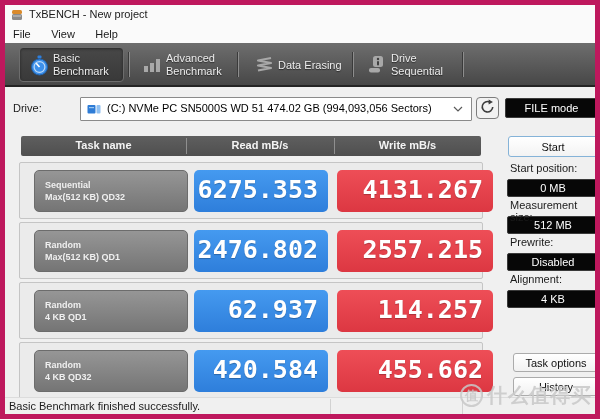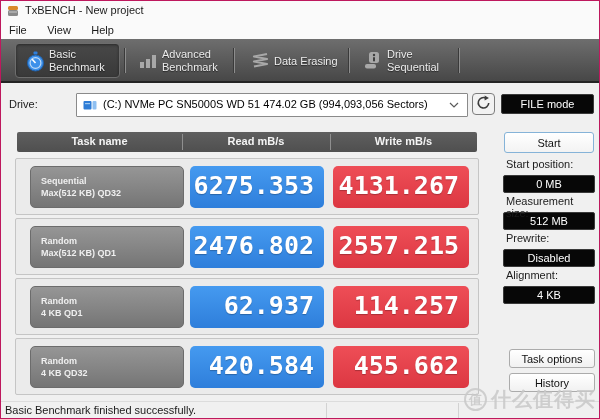--- a/index.html
+++ b/index.html
@@ -1,19 +1,19 @@
 <!DOCTYPE html>
 <html><head>
 <meta charset="utf-8">
 <style>
   * { margin:0; padding:0; box-sizing:border-box; }
   html,body { width:600px; height:419px; overflow:hidden; background:#e9e9e9;
     font-family:"Liberation Sans", sans-serif; }
   .window { position:relative; width:600px; height:419px; background:#f0f0f0;
-    border:1px solid #be185d; overflow:hidden; }
+    border:5px solid #be185d; overflow:hidden; }
 
   
   .titlebar { position:absolute; left:0; top:0; width:100%; height:19px; background:#fafafa; }
   .titlebar .app-icon { position:absolute; left:6px; top:4px; width:12px; height:12px; }
   .titlebar .title { position:absolute; left:24px; top:3px; font-size:11px; color:#1b1b1b; }
 
   
   .menubar { position:absolute; left:0; top:19px; width:100%; height:19px; background:#fafafa; }
   .menu-item { display:inline-block; padding:2px 8px; font-size:11px; color:#1b1b1b; cursor:default; }
 
@@ -56,21 +56,21 @@
   .row { position:relative; width:464px; height:57px; margin-bottom:3px;
     background:#ebebeb; border:1px solid #c5c5c5; border-radius:2px; }
   .pill { position:absolute; top:7px; height:42px; border-radius:5px; }
   .pill.task { left:14px; width:154px;
     background:linear-gradient(#969696,#757575); border:1px solid #6c6c6c;
     color:#efefef; font-size:9px; font-weight:600; padding:8px 0 0 10px; line-height:12px; }
   .pill.read, .pill.write { font-family:"DejaVu Sans Mono", monospace; font-weight:bold;
     font-size:25px; line-height:40px; color:#fff; text-align:right; padding-right:10px;
     text-shadow:0 1px 1px rgba(0,0,0,.25); }
   .pill.read  { left:174px; width:134px; background:linear-gradient(#459af0,#2e7edb); }
-  .pill.write { left:317px; width:136px; background:linear-gradient(#ee4e57,#dc3742); }
+  .pill.write { left:317px; width:156px; background:linear-gradient(#ee4e57,#dc3742); }
 
   
   .side { position:absolute; left:502px; top:131px; width:92px; height:264px; }
   .start-btn { position:absolute; left:1px; top:0; width:90px; height:21px;
     background:linear-gradient(#ffffff,#f3f3f3); border:1px solid #85b3d8; border-radius:3px;
     font-size:11px; color:#111; font-family:inherit; cursor:pointer; }
   .field { position:absolute; left:0; width:92px; height:37px; }
   .field:nth-of-type(1){ top:26px; } .field:nth-of-type(2){ top:63px; }
   .field:nth-of-type(3){ top:100px; } .field:nth-of-type(4){ top:137px; }
   .field:nth-of-type(5){ top:174px; }

